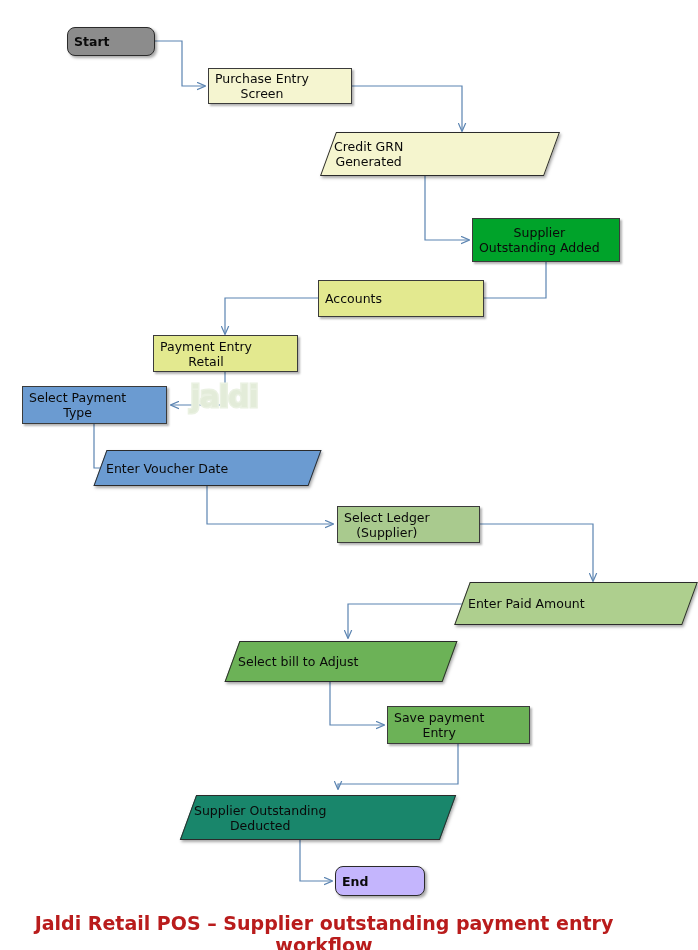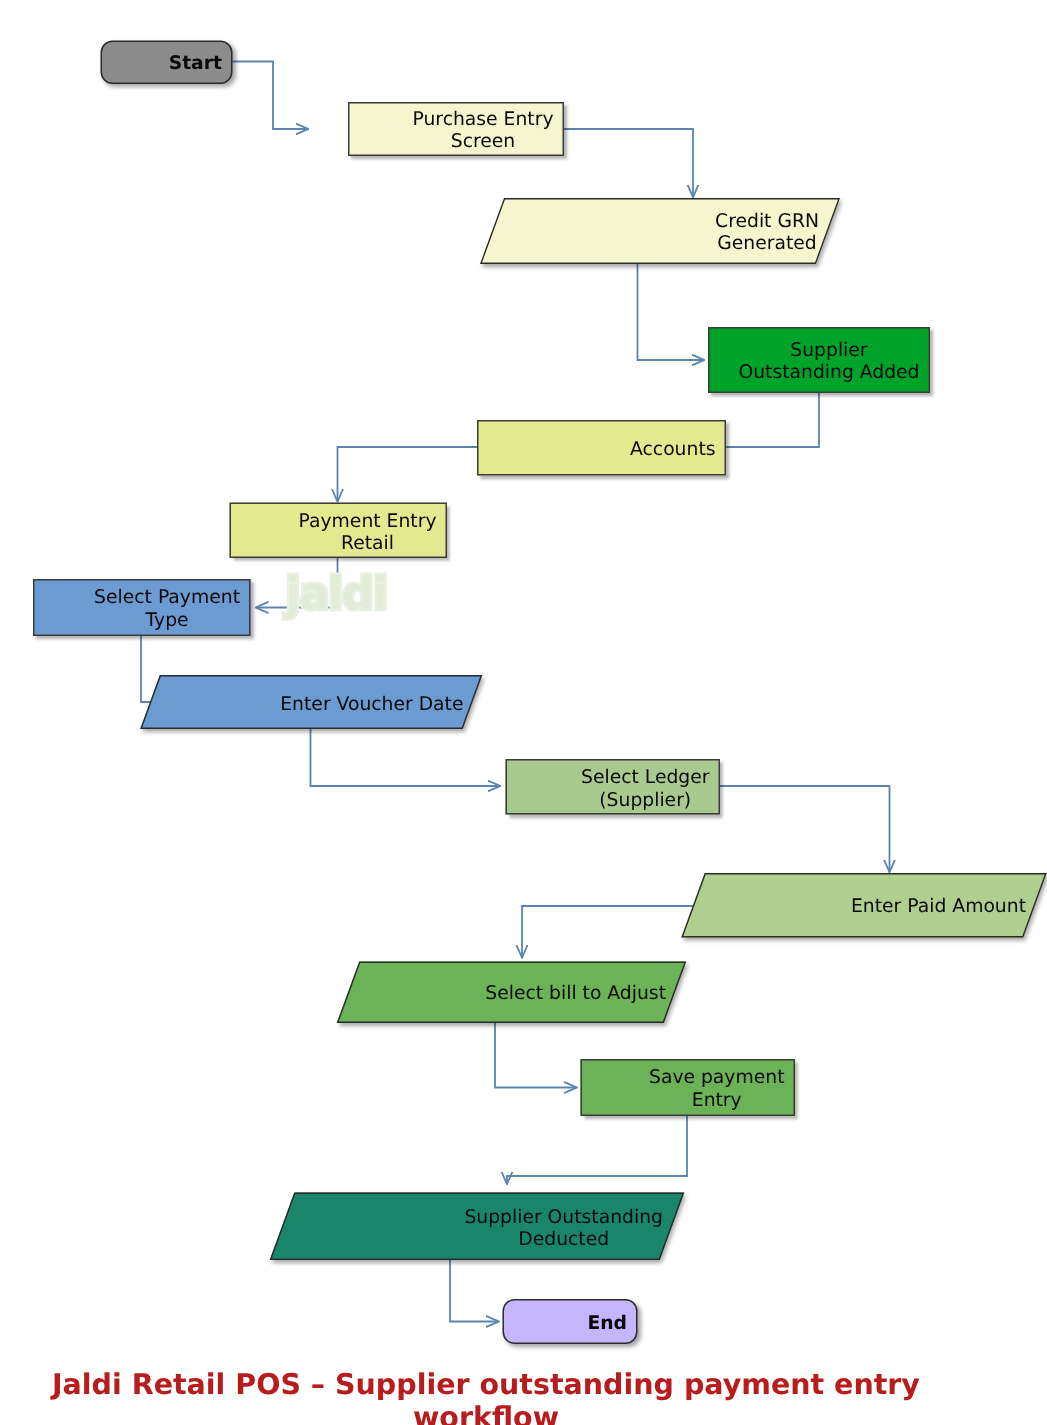--- a/index.html
+++ b/index.html
@@ -43,21 +43,21 @@
     paint-order: stroke fill;
     line-height: 46px;
     text-align: center;
     user-select: none;
   }
   .node {
     position: absolute;
     box-sizing: border-box;
     display: flex;
     align-items: center;
-    justify-content: flex-end;
+    justify-content: flex-start;
     text-align: center;
     color: #0a0a0a;
     font-size: 12.5px;
     line-height: 15px;
     white-space: pre-line;
     z-index: 3;
   }
   .node .label {
     position: relative;
     z-index: 4;
@@ -143,21 +143,21 @@
       <path d="M300,840 L300,881 L332,881"></path>
     </g>
   </svg>
 
   <div class="watermark">jaldi</div>
 
   <div class="node terminator" style="left:67px; top:27px; width:88px; height:29px; background:#8c8c8c;">
     <span class="label">Start</span>
   </div>
 
-  <div class="node rect" style="left:208px; top:68px; width:144px; height:36px; background:#f5f5d0;margin-left:24px;">
+  <div class="node rect" style="left:208px; top:68px; width:144px; height:36px; background:#f5f5d0;">
     <span class="label">Purchase Entry
 Screen</span>
   </div>
 
   <div class="node rect" style="left:472px; top:218px; width:148px; height:44px; background:#00a32a;">
     <span class="label">Supplier
 Outstanding Added</span>
   </div>
 
   <div class="node para" style="left:328px; top:132px; width:224px; height:44px;">

